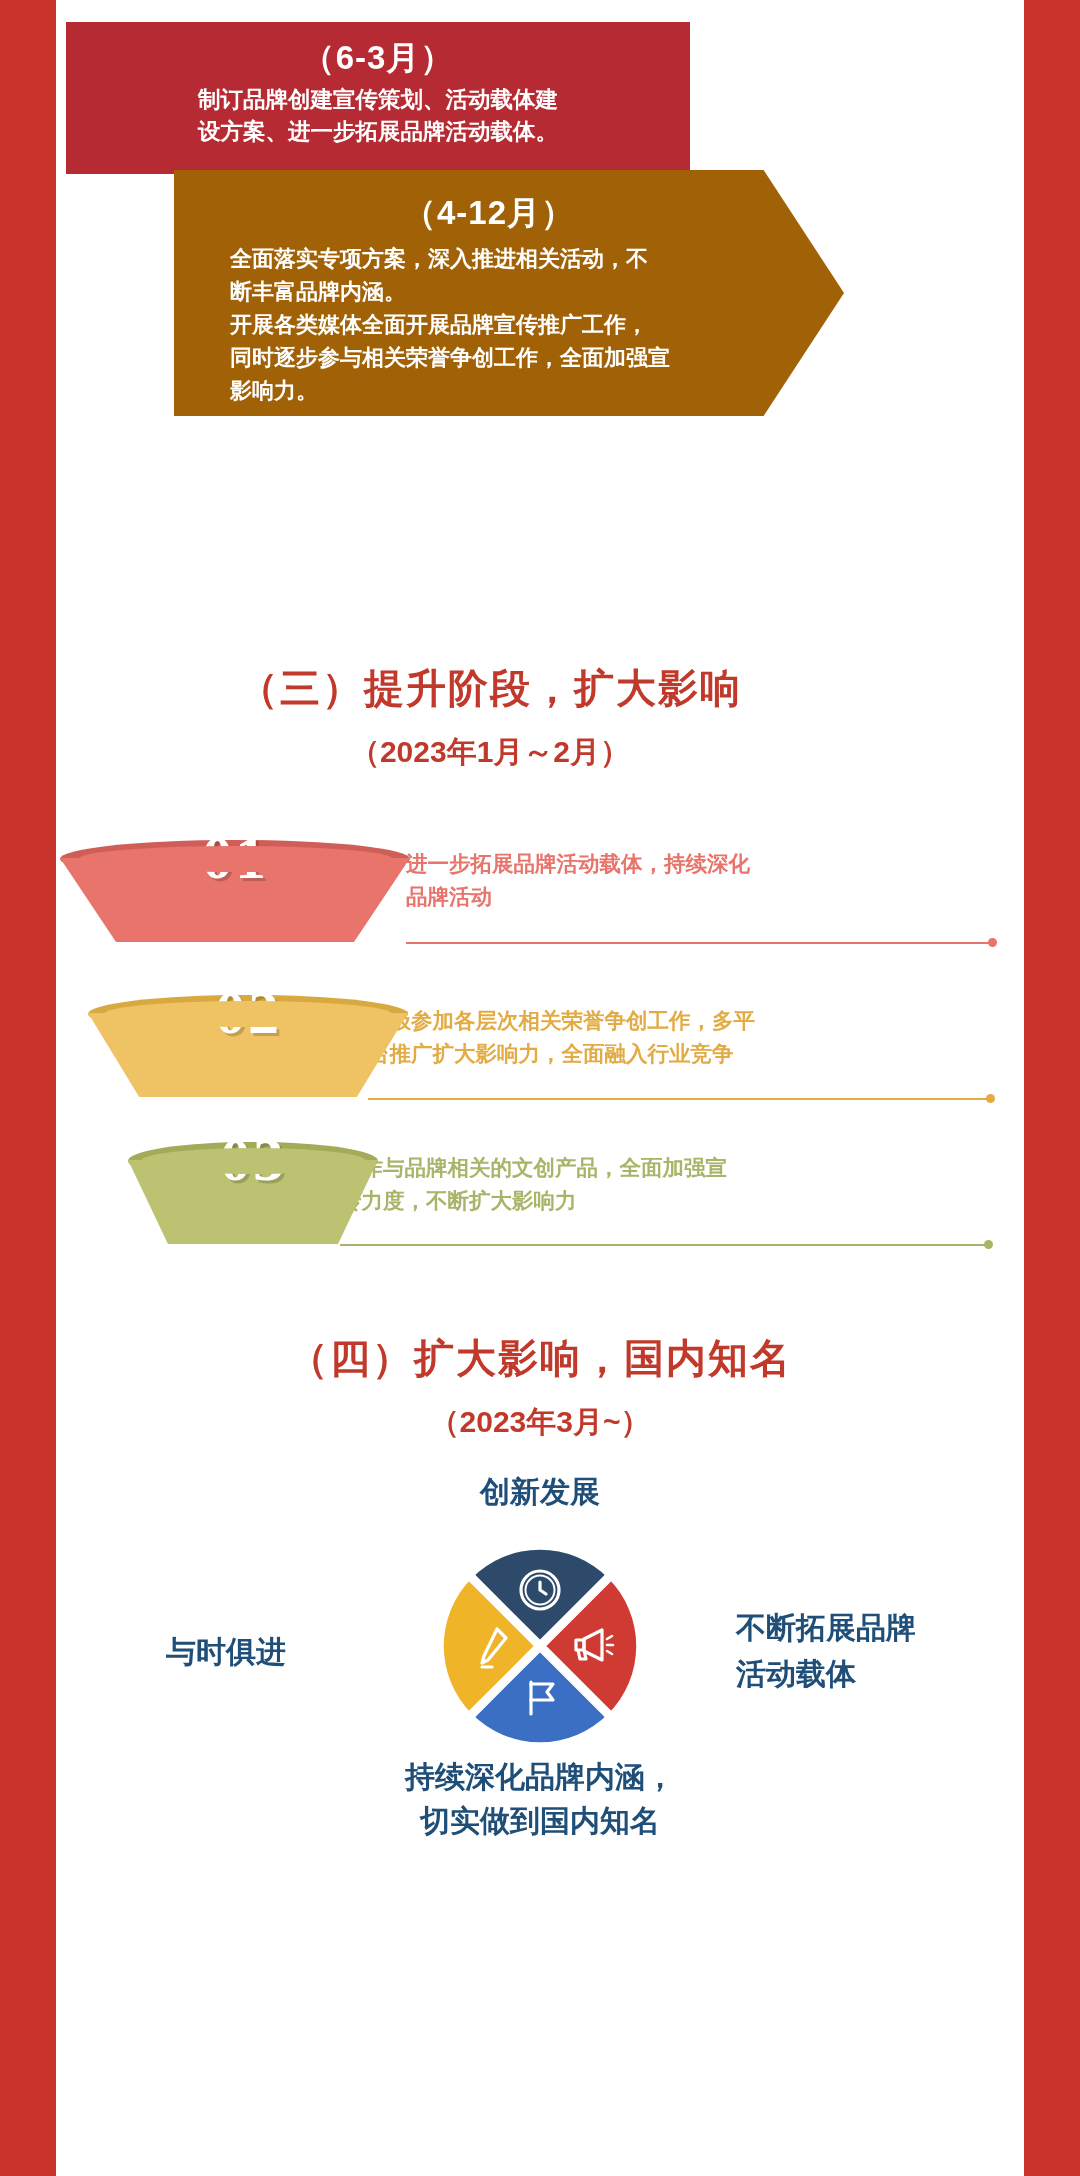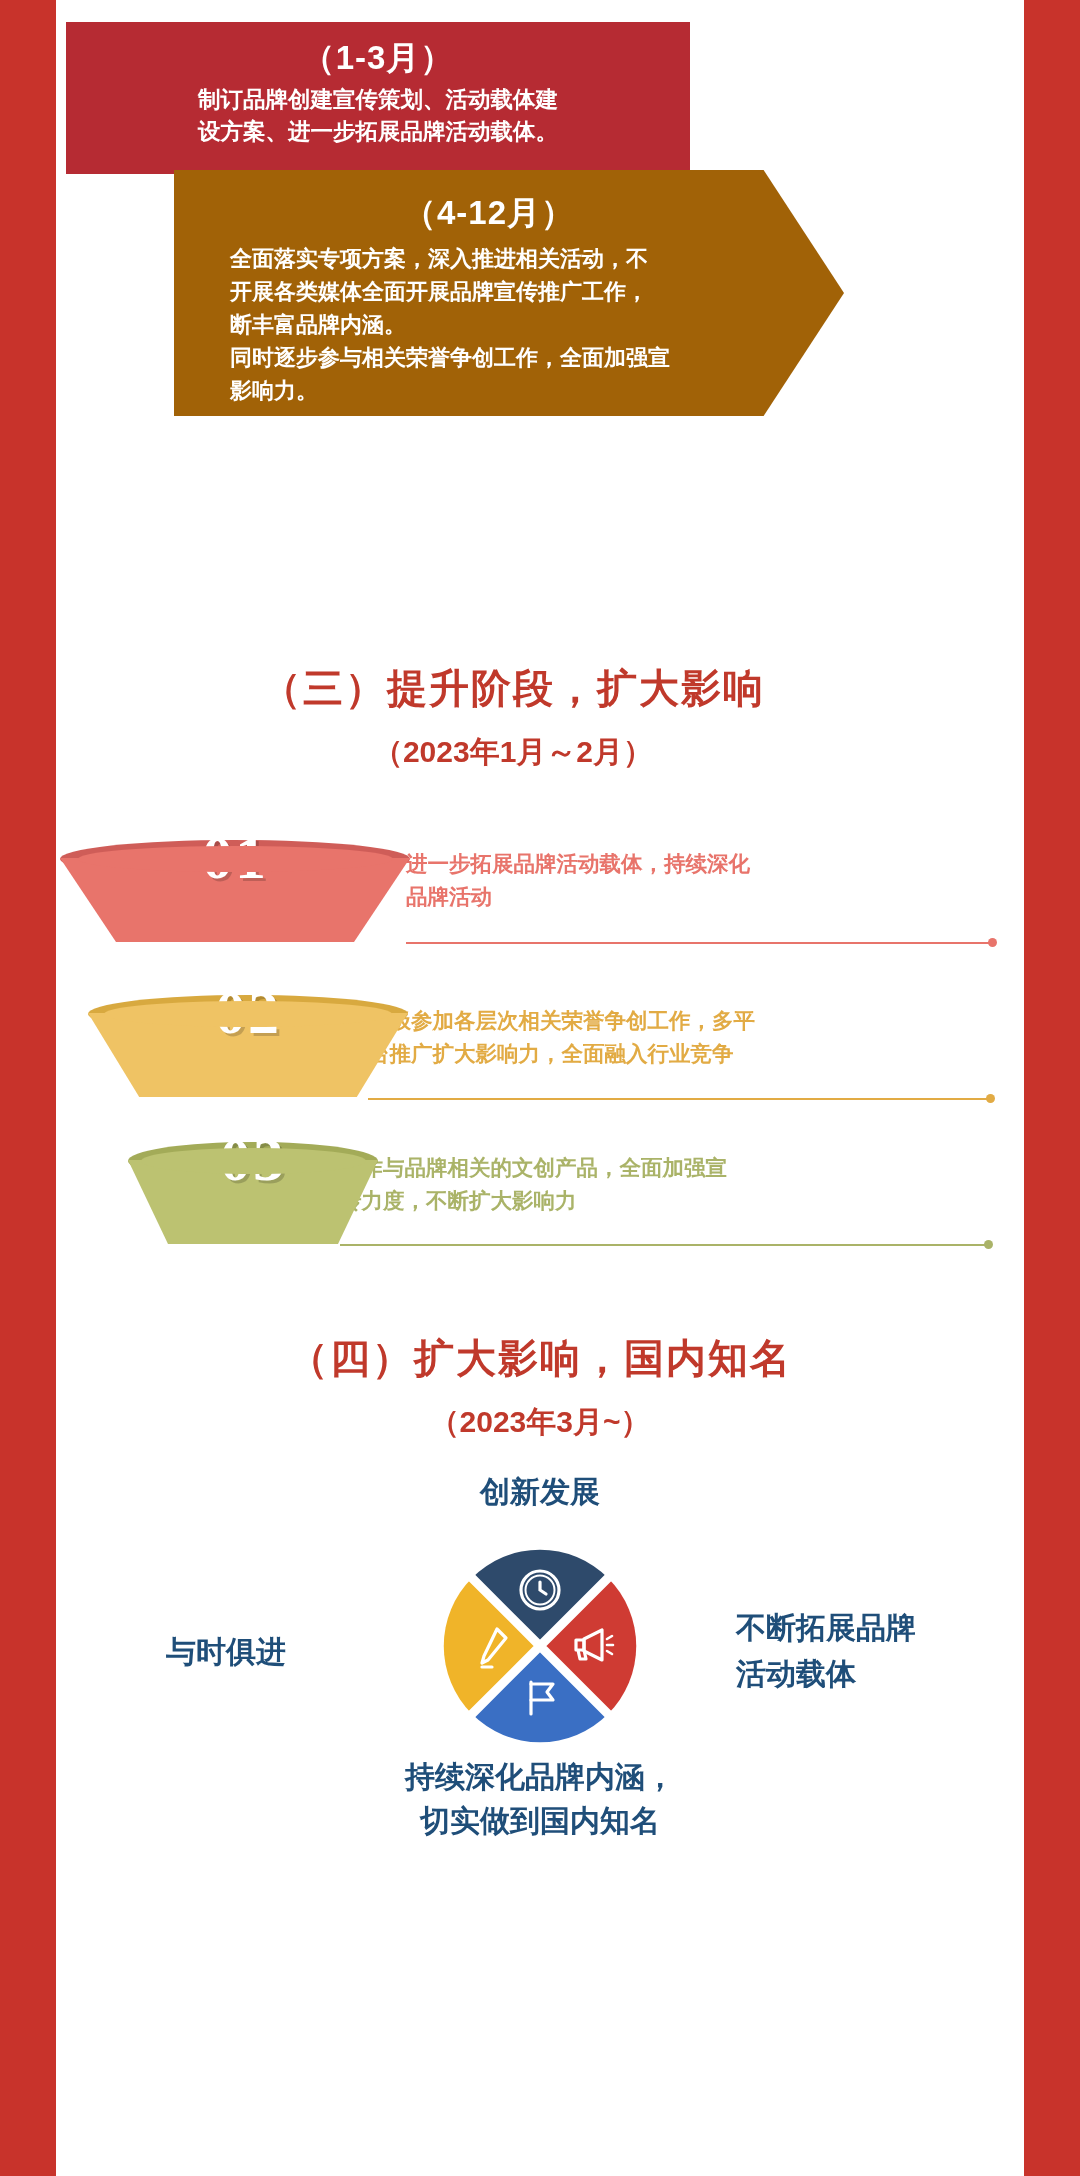--- a/index.html
+++ b/index.html
@@ -111,40 +111,40 @@
   .wlabel.right{font-size:30px;line-height:46px;}
 </style>
 </head>
 <body>
 
 <div class="page">
 
   <div class="banner-wrap" style="position:absolute;left:0;top:0;width:968px;height:430px;">
 
     <div class="banner banner-red">
-      <div class="b-title">（1-3月）</div>
+      <div class="b-title">（6-3月）</div>
       <div class="b-body">
         <div>制订品牌创建宣传策划、活动载体建</div>
         <div>设方案、进一步拓展品牌活动载体。</div>
       </div>
     </div>
 
     <div class="banner banner-gray">
       <div class="b-title">（4-12月）</div>
       <div class="b-body">
         <p>全面落实专项方案，深入推进相关活动，不</p>
+        <p>断丰富品牌内涵。</p>
         <p>开展各类媒体全面开展品牌宣传推广工作，</p>
-        <p>断丰富品牌内涵。</p>
         <p>同时逐步参与相关荣誉争创工作，全面加强宣</p>
         <p>影响力。</p>
       </div>
     </div>
   </div>
 
-  <div class="sec-head" style="position:absolute;left:12px;top:660px;width:868px;padding-left:11px;">
+  <div class="sec-head" style="position:absolute;left:0;top:660px;width:868px;">
     <div class="h1">（三）提升阶段，扩大影响</div>
     <div class="h2">（2023年1月～2月）</div>
   </div>
 
   <div class="bowls" style="position:absolute;left:12px;top:830px;width:968px;height:470px;">
 
     <div>
       <div class="bowl" style="left:-8px;top:0;width:350px;height:118px;">
         <div class="rim" style="background:#cf5d58;"></div>
         <div class="body" style="background:#e8746b;"></div>

